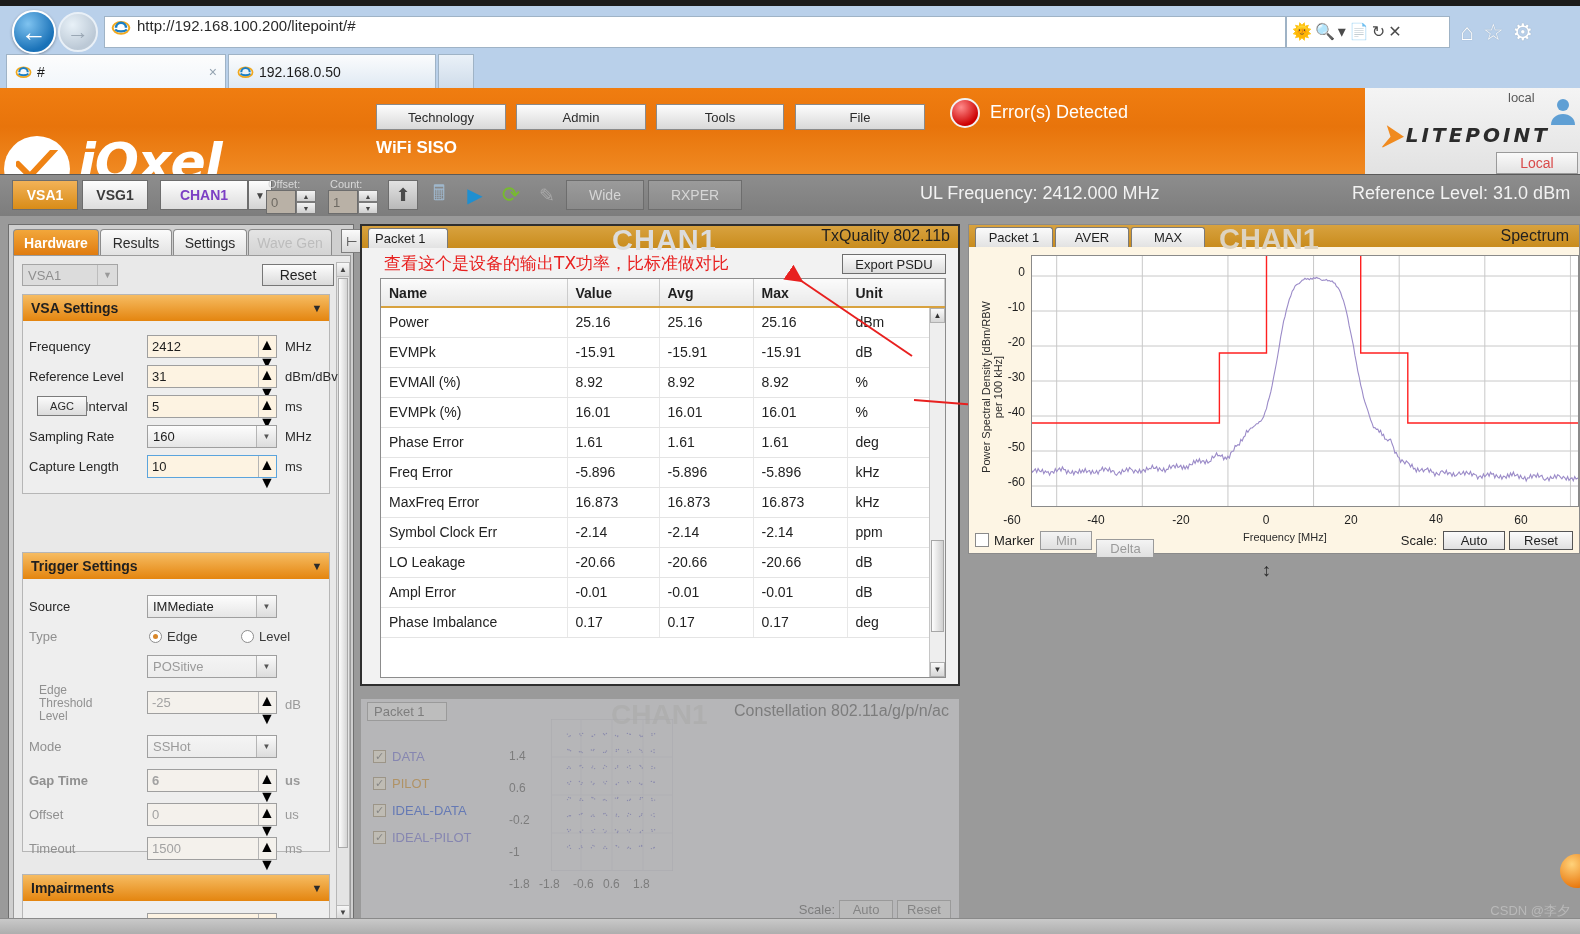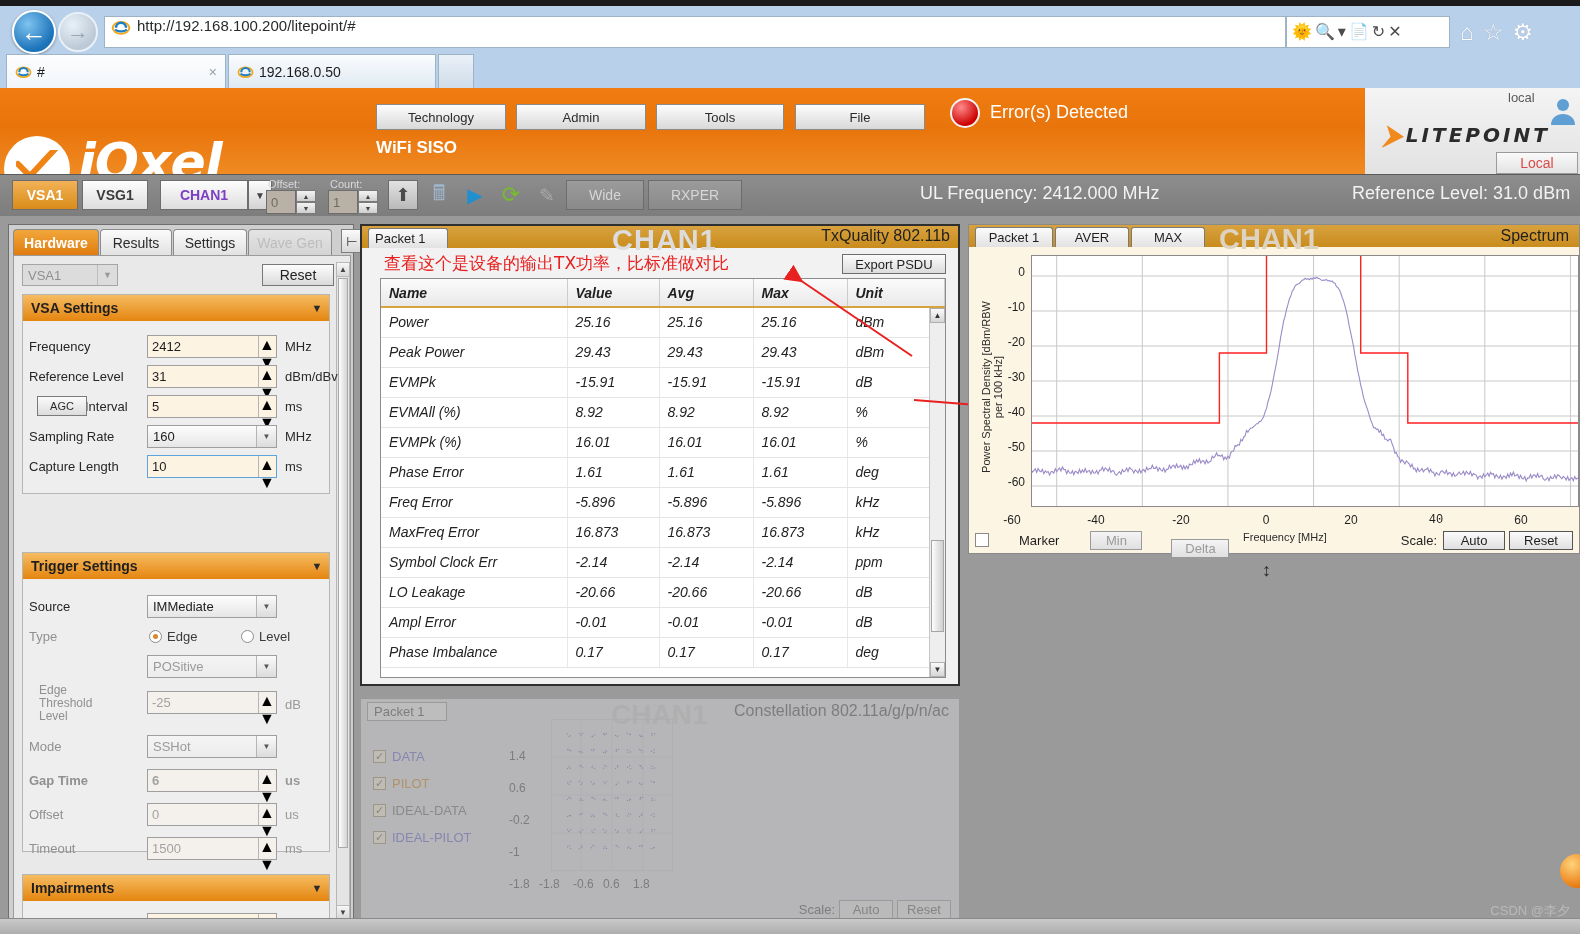--- a/index.html
+++ b/index.html
@@ -194,21 +194,21 @@
   #txq-watermark { position:absolute; left:250px; top:-2px; font-size:29px; font-weight:bold;
      color:#dcdcdc; letter-spacing:1px; }
   #txq-title { position:absolute; right:8px; top:1px; font-size:16px; color:#1f1f1f; }
   #txq-anno { position:absolute; left:22px; top:26px; font-size:17px; color:#e8201f;
      font-family:"DejaVu Sans", sans-serif; white-space:nowrap; }
   #export-psdu { position:absolute; left:480px; top:28px; width:104px; height:20px;
      border:1px solid #6e6e6e; background:linear-gradient(#fbfbfb,#dcdcdc);
      display:flex; align-items:center; justify-content:center; font-size:13px; color:#1f1f1f; cursor:pointer; }
   #txq-table-wrap { position:absolute; left:18px; top:52px; width:566px; height:400px;
      border:1px solid #8c8c8c; background:#fff; overflow:hidden; }
-  #txq-table { width:100%; border-collapse:collapse;font-style:italic; }
+  #txq-table { width:100%; border-collapse:collapse; }
   #txq-table th { background:linear-gradient(#fbfbfb,#e9e9e9); border-bottom:2px solid #d8a23f;
      border-right:1px solid #cccccc; font-size:14px; font-weight:bold; color:#1f1f1f;
      text-align:left; padding:5px 8px; height:28px; }
   #txq-table td { border-bottom:1px solid #e4e4e4; border-right:1px solid #e8e8e8;
      font-size:14px; color:#222; padding:5px 8px; height:30px; }
   #txq-table td.c-name { width:186px; }
   #txq-table td.c-val { width:92px; }
   #txq-table td.c-avg { width:94px; }
   #txq-table td.c-max { width:94px; }
   #txq-scroll { position:absolute; right:0; top:29px; width:16px; bottom:0;
@@ -232,21 +232,21 @@
      display:flex; align-items:center; padding-left:6px; }
   #const-watermark { position:absolute; left:250px; top:0px; font-size:28px; font-weight:bold; color:#cccccc; }
   #const-title { position:absolute; right:10px; top:3px; font-size:16px; color:#555; }
   .const-legend { position:absolute; left:12px; display:flex; align-items:center; }
   .const-legend .cb { width:13px; height:13px; border:1px solid #a09070; background:#f4ecd9;
      margin-right:6px; display:flex; align-items:center; justify-content:center;
      font-size:11px; color:#6a6a6a; }
   .const-legend .lt { font-size:13px; }
   #cl-data { top:50px; } #cl-data .lt { color:#6b6bd0; }
   #cl-pilot { top:77px; } #cl-pilot .lt { color:#d08a20; }
-  #cl-ideal-data { top:104px; } #cl-ideal-data .lt { color:#737373; }
+  #cl-ideal-data { top:104px; } #cl-ideal-data .lt { color:#1d4ed8; }
   #cl-ideal-pilot { top:131px; } #cl-ideal-pilot .lt { color:#6b6bd0; }
   .const-ytick { position:absolute; left:148px; font-size:12px; color:#555; }
   .const-xtick { position:absolute; top:178px; font-size:12px; color:#555; }
   #const-plot { position:absolute; left:190px; top:20px; width:122px; height:152px; }
   #const-scale { position:absolute; right:8px; bottom:6px; display:flex; align-items:center; gap:4px; }
   #const-scale .sl { font-size:13px; color:#555; }
   #const-scale .sb { width:54px; height:19px; border:1px solid #9a9a9a; background:#e8e8e8;
      font-size:13px; color:#666; display:flex; align-items:center; justify-content:center; }
 
   
@@ -262,21 +262,21 @@
   #spec-tab-max { left:162px; width:74px; }
   #spec-watermark { position:absolute; left:250px; top:-2px; font-size:29px; font-weight:bold; color:#ddd3c0; }
   #spec-title { position:absolute; right:10px; top:2px; font-size:16px; color:#1f1f1f; }
   #spec-ylabel { position:absolute; left:-72px; top:150px; width:190px;
      transform:rotate(-90deg); font-size:11px; color:#2b2b2b; text-align:center; }
   .spec-ytick { position:absolute; font-size:12px; color:#1f1f1f; text-align:right; width:26px; }
   .spec-xtick { position:absolute; top:288px; font-size:12px; color:#1f1f1f; text-align:center; width:30px; }
   #spec-xlabel { position:absolute; left:274px; top:306px; font-size:11px; color:#2b2b2b; }
   #spec-plot { position:absolute; left:62px; top:30px; width:548px; height:252px; background:#fff; }
   #spec-bottombar { position:absolute; left:0; bottom:0; width:100%; height:26px;
-     display:flex; align-items:center; padding:0 6px;gap:25px; }
+     display:flex; align-items:center; padding:0 6px; }
   #marker-chk { width:14px; height:14px; border:1px solid #8a8a8a; background:#fff; }
   #marker-lbl { font-size:13px; color:#1f1f1f; margin:0 6px 0 5px; }
   .spec-sbtn { height:19px; border:1px solid #9a9a9a; background:linear-gradient(#f4f4f4,#e0e0e0);
      font-size:13px; color:#9a9a9a; display:flex; align-items:center; justify-content:center;
      margin-right:4px; cursor:pointer; }
   #scale-lbl { position:absolute; right:142px; font-size:13px; color:#1f1f1f; }
   #scale-auto { position:absolute; right:74px; width:62px; height:19px; border:1px solid #555;
      background:linear-gradient(#fbfbfb,#e0e0e0); font-size:13px; color:#1f1f1f;
      display:flex; align-items:center; justify-content:center; cursor:pointer; }
   #scale-reset { position:absolute; right:6px; width:64px; height:19px; border:1px solid #555;
@@ -633,27 +633,20 @@
             <th style="width:94px">Max</th>
             <th>Unit</th>
           </tr>
         </thead>
         <tbody id="txq-body">
             <tr>
               <td class="c-name">Power</td>
               <td class="c-val">25.16</td>
               <td class="c-avg">25.16</td>
               <td class="c-max">25.16</td>
-              <td class="c-unit">dBm</td>
-            </tr>
-            <tr>
-              <td class="c-name">Peak Power</td>
-              <td class="c-val">29.43</td>
-              <td class="c-avg">29.43</td>
-              <td class="c-max">29.43</td>
               <td class="c-unit">dBm</td>
             </tr>
             <tr>
               <td class="c-name">EVMPk</td>
               <td class="c-val">-15.91</td>
               <td class="c-avg">-15.91</td>
               <td class="c-max">-15.91</td>
               <td class="c-unit">dB</td>
             </tr>
             <tr>

